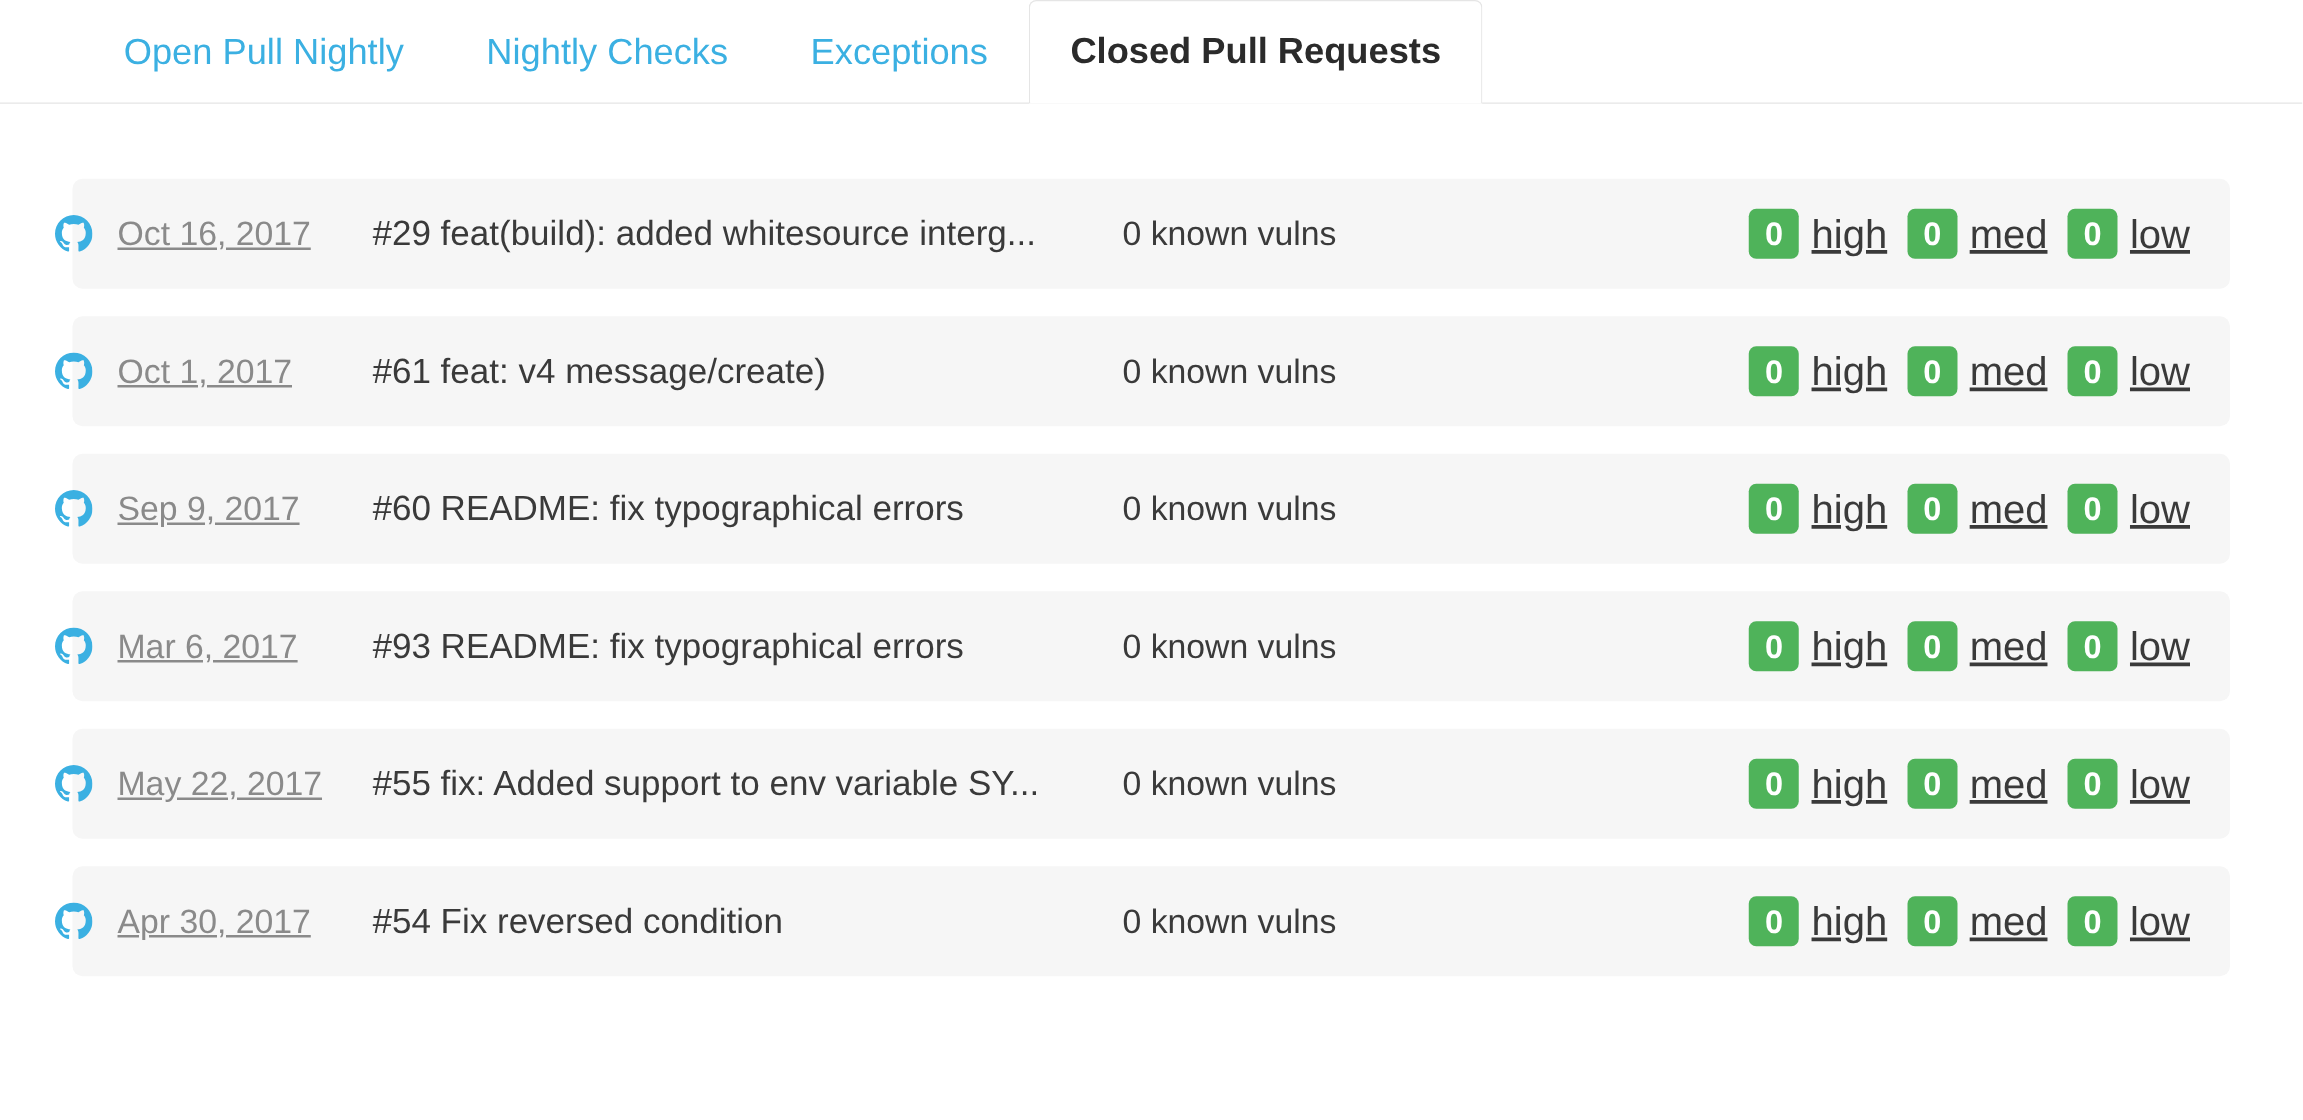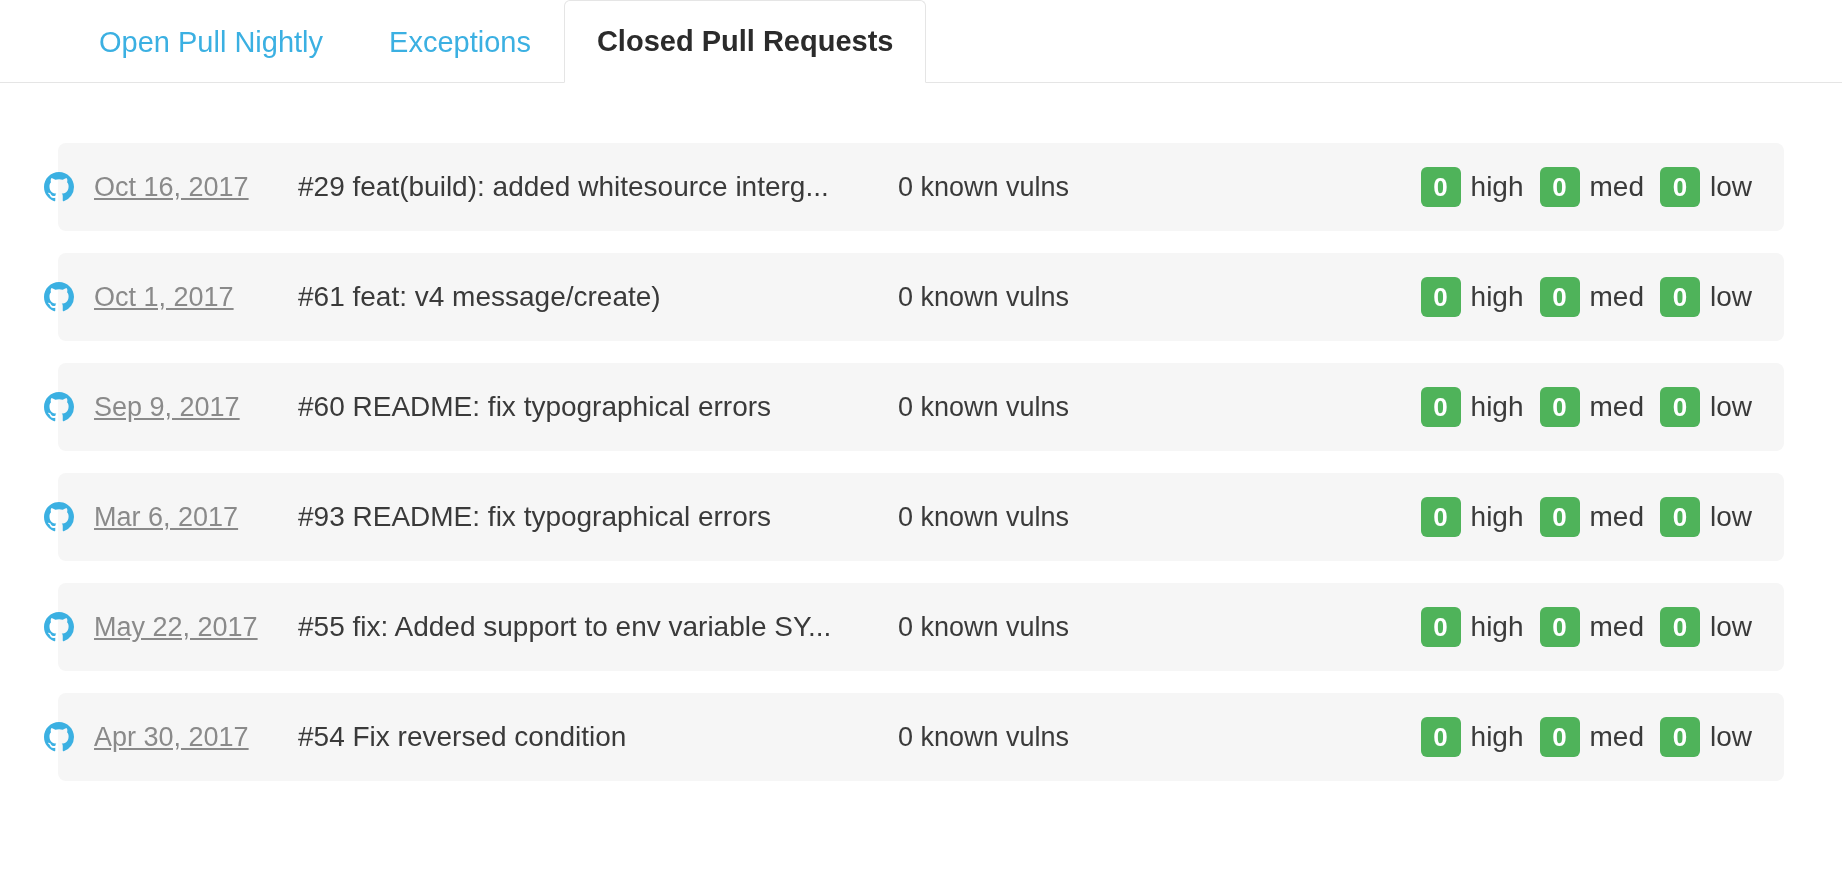--- a/index.html
+++ b/index.html
@@ -99,30 +99,32 @@
     font-weight: 700;
     font-size: 26px;
     width: 40px;
     height: 40px;
     border-radius: 6px;
     display: flex;
     align-items: center;
     justify-content: center;
   }
   .badge-label {
-    font-size: 28px;
+    font-size: 32px;
     color: #3a3a3a;
     margin-right: 6px;
+    text-decoration: underline;
   }
 </style>
 </head>
 <body>
 
 <div class="tabs" id="tabs-container">
     <div class="tab">Open Pull Nightly</div>
+    <div class="tab">Nightly Checks</div>
     <div class="tab">Exceptions</div>
     <div class="tab active">Closed Pull Requests</div>
   </div>
 
 <div class="list" id="rows-container">
     <div class="row">
       <span class="gh-icon">
         <svg viewBox="0 0 16 16" fill="currentColor">
           <path d="M8 0C3.58 0 0 3.58 0 8c0 3.54 2.29 6.53 5.47 7.59.4.07.55-.17.55-.38 0-.19-.01-.82-.01-1.49-2.01.37-2.53-.49-2.69-.94-.09-.23-.48-.94-.82-1.13-.28-.15-.68-.52-.01-.53.63-.01 1.08.58 1.23.82.72 1.21 1.87.87 2.33.66.07-.52.28-.87.51-1.07-1.78-.2-3.64-.89-3.64-3.95 0-.87.31-1.59.82-2.15-.08-.2-.36-1.02.08-2.12 0 0 .67-.21 2.2.82.64-.18 1.32-.27 2-.27.68 0 1.36.09 2 .27 1.53-1.04 2.2-.82 2.2-.82.44 1.1.16 1.92.08 2.12.51.56.82 1.27.82 2.15 0 3.07-1.87 3.75-3.65 3.95.29.25.54.73.54 1.48 0 1.07-.01 1.93-.01 2.2 0 .21.15.46.55.38A8.013 8.013 0 0016 8c0-4.42-3.58-8-8-8z"></path>
         </svg>

